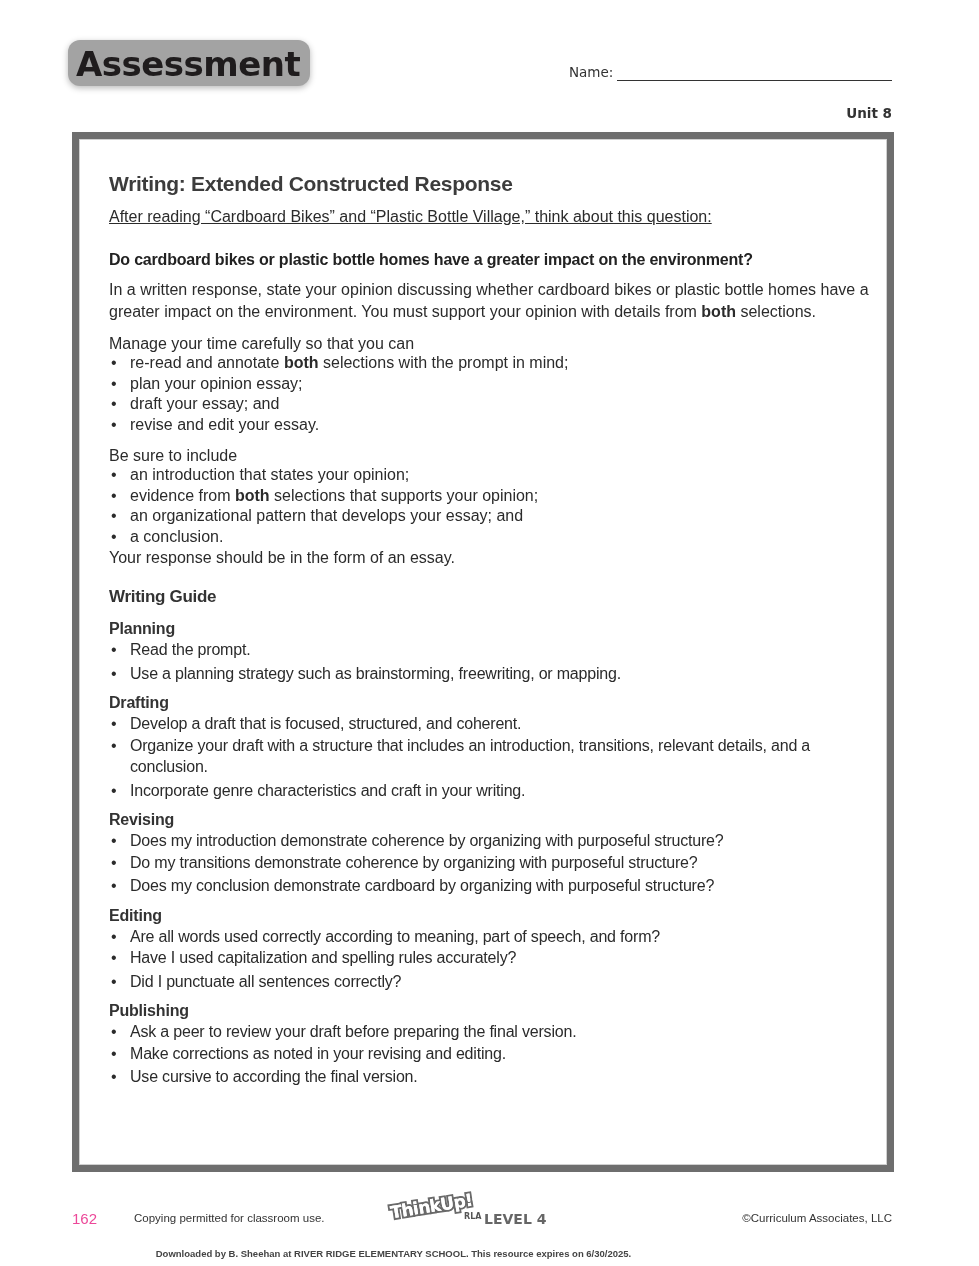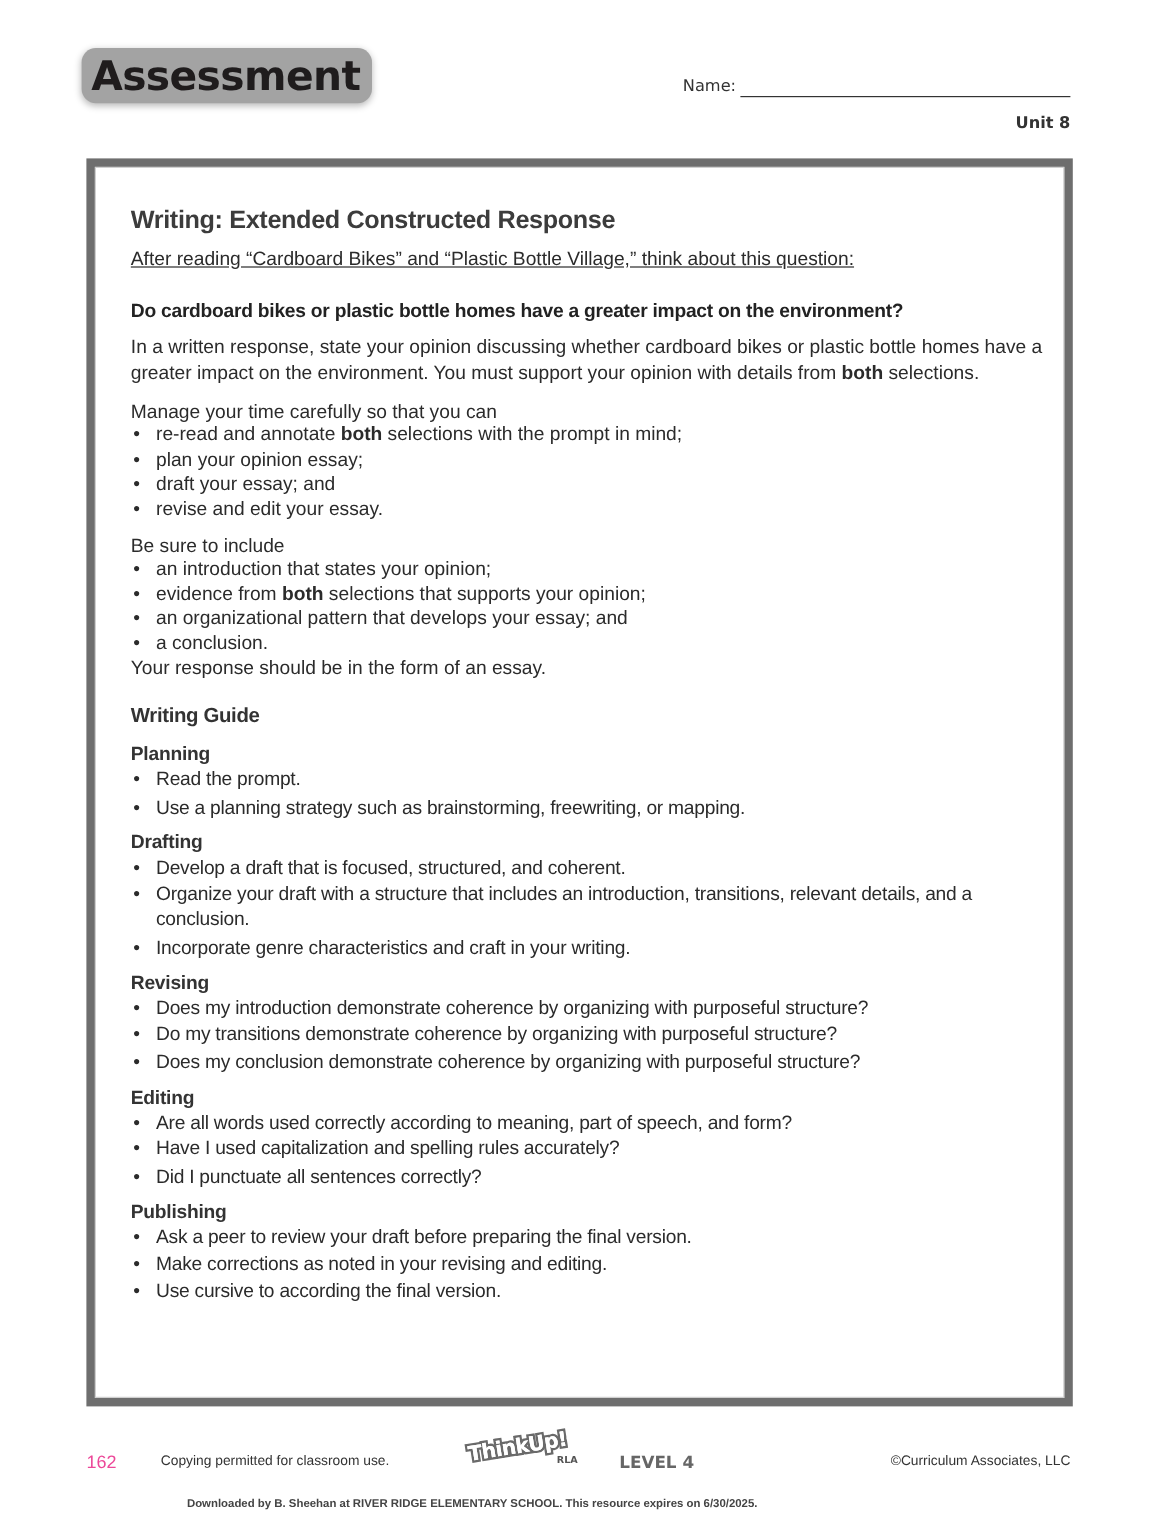--- a/index.html
+++ b/index.html
@@ -12,21 +12,21 @@
       background: #a3a3a3; border-radius: 12px;
       box-shadow: 0 2px 6px rgba(0,0,0,0.28);
       font-family: "DejaVu Sans", sans-serif; font-weight: bold;
       font-size: 34px; letter-spacing: -0.5px; line-height: 44px; color: #1f1c1d;
     }
 
     .name-line { position: absolute; left: 569px; top: 61px; width: 323px; height: 20px; display: flex; align-items: flex-end; }
     .name-label { font-family: "DejaVu Sans", sans-serif; font-size: 13.5px; color: #333; line-height: 18px; white-space: nowrap; }
     .name-rule { flex: 1; border-bottom: 1px solid #333; margin-left: 4px; height: 15px; }
 
-    .unit-label { position: absolute; right: 87px; top: 95px; font-family: "DejaVu Sans", sans-serif; font-weight: bold; font-size: 13.5px; color: #333; }
+    .unit-label { position: absolute; right: 87px; top: 105px; font-family: "DejaVu Sans", sans-serif; font-weight: bold; font-size: 13.5px; color: #333; }
 
     .frame {
       position: absolute; left: 72px; top: 132px; width: 822px; height: 1040px;
       border: 7px solid #6e6e6e; background: #fff;
       box-shadow: inset 0 0 0 1px #d0d0d0;
     }
 
     .content { position: absolute; left: 109px; top: 170px; width: 760px; font-size: 16px; line-height: 21px; color: #2b2b2b; }
     .title { font-size: 21px; font-weight: bold; color: #3c3c3c; line-height: 28px; letter-spacing: -0.3px; margin-bottom: 8px; }
     .p { margin-bottom: 22px; text-decoration: underline; }
@@ -45,21 +45,21 @@
     ul.gl li.sp { margin-top: 2px; }
     b { font-weight: bold; }
 
     .footer { position: absolute; left: 0; top: 1200px; width: 979px; height: 40px; }
     .page-num { position: absolute; left: 72px; top: 10px; font-size: 15px; color: #ec4899; }
     .copyright-note { position: absolute; left: 134px; top: 12px; font-size: 11.5px; color: #333; }
     .logo { position: absolute; left: 390px; top: -8px; width: 100px; height: 36px; }
     .logo-main { position: absolute; left: 0; top: 4px; transform: rotate(-9deg); font-family: "DejaVu Sans", sans-serif; font-weight: bold; font-size: 17px; color: #fff; -webkit-text-stroke: 4px #6a6a6a; paint-order: stroke fill; letter-spacing: -0.5px; }
     .logo-main-fill { position: absolute; left: 0; top: 4px; transform: rotate(-9deg); font-family: "DejaVu Sans", sans-serif; font-weight: bold; font-size: 17px; color: #fff; letter-spacing: -0.5px; }
     .logo-sub { position: absolute; left: 74px; top: 20px; font-family: "DejaVu Sans", sans-serif; font-weight: bold; font-size: 8px; color: #555; }
-    .level { position: absolute; left: 516px; top: 11px; font-family: "DejaVu Sans", sans-serif; font-weight: bold; font-size: 14px; color: #666; }
+    .level { position: absolute; left: 484px; top: 11px; font-family: "DejaVu Sans", sans-serif; font-weight: bold; font-size: 14px; color: #666; }
     .copyright-right { position: absolute; right: 87px; top: 12px; font-size: 11.5px; color: #333; }
 
     .download-note { position: absolute; left: 0; top: 1248px; width: 787px; text-align: center; font-size: 9.5px; font-weight: bold; color: #444; }
   </style>
 </head>
 <body>
 
 <div class="assess-badge">Assessment</div>
 
 <div class="name-line">
@@ -112,21 +112,21 @@
       <li>Organize your draft with a structure that includes an introduction, transitions, relevant details, and a conclusion.</li>
       <li class="sp">Incorporate genre characteristics and craft in your writing.</li>
     </ul>
   </div>
 
   <div class="sec">
     <div class="sec-title">Revising</div>
     <ul class="bl gl">
       <li>Does my introduction demonstrate coherence by organizing with purposeful structure?</li>
       <li>Do my transitions demonstrate coherence by organizing with purposeful structure?</li>
-      <li class="sp">Does my conclusion demonstrate coherence by organizing with purposeful structure?</li>
+      <li class="sp">Does my conclusion demonstrate cardboard by organizing with purposeful structure?</li>
     </ul>
   </div>
 
   <div class="sec">
     <div class="sec-title">Editing</div>
     <ul class="bl gl">
       <li>Are all words used correctly according to meaning, part of speech, and form?</li>
       <li>Have I used capitalization and spelling rules accurately?</li>
       <li class="sp">Did I punctuate all sentences correctly?</li>
     </ul>

